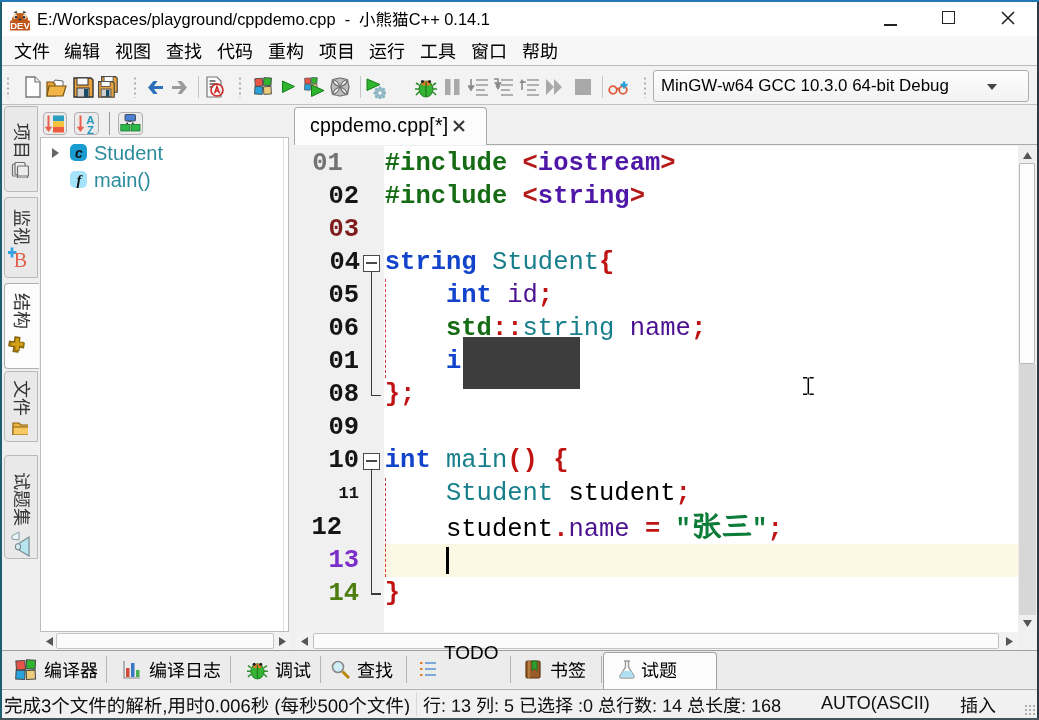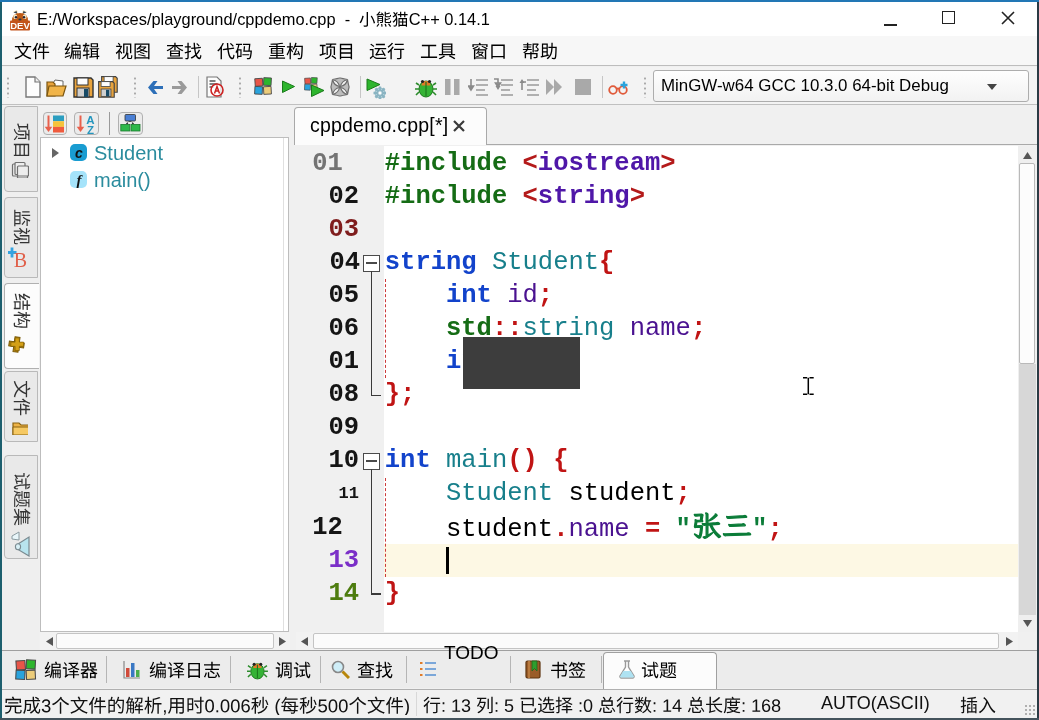--- a/index.html
+++ b/index.html
@@ -444,21 +444,21 @@
 <div class="abs mono b" style="left:296px;top:179.7px;width:63px;height:33.1px;line-height:33.1px;text-align:right;font-size:25.5px;color:#151515">02</div>
 <div class="abs mono b" style="left:296px;top:212.8px;width:63px;height:33.1px;line-height:33.1px;text-align:right;font-size:25.5px;color:#7f1d1d">03</div>
 <div class="abs mono b" style="left:297px;top:245.8px;width:63px;height:33.1px;line-height:33.1px;text-align:right;font-size:25.5px;color:#151515">04</div>
 <div class="abs mono b" style="left:296px;top:278.9px;width:63px;height:33.1px;line-height:33.1px;text-align:right;font-size:25.5px;color:#151515">05</div>
 <div class="abs mono b" style="left:296px;top:312.0px;width:63px;height:33.1px;line-height:33.1px;text-align:right;font-size:25.5px;color:#151515">06</div>
 <div class="abs mono b" style="left:296px;top:345.1px;width:63px;height:33.1px;line-height:33.1px;text-align:right;font-size:25.5px;color:#151515">01</div>
 <div class="abs mono b" style="left:296px;top:378.2px;width:63px;height:33.1px;line-height:33.1px;text-align:right;font-size:25.5px;color:#151515">08</div>
 <div class="abs mono b" style="left:296px;top:411.2px;width:63px;height:33.1px;line-height:33.1px;text-align:right;font-size:25.5px;color:#151515">09</div>
 <div class="abs mono b" style="left:296px;top:444.3px;width:63px;height:33.1px;line-height:33.1px;text-align:right;font-size:25.5px;color:#151515">10</div>
 <div class="abs mono b" style="left:296px;top:477.4px;width:63px;height:33.1px;line-height:33.1px;text-align:right;font-size:17px;color:#151515">11</div>
-<div class="abs mono b" style="left:296px;top:510.5px;width:63px;height:33.1px;line-height:33.1px;text-align:center;font-size:25.5px;color:#151515">12</div>
+<div class="abs mono b" style="left:279px;top:510.5px;width:63px;height:33.1px;line-height:33.1px;text-align:right;font-size:25.5px;color:#151515">12</div>
 <div class="abs mono b" style="left:296px;top:543.6px;width:63px;height:33.1px;line-height:33.1px;text-align:right;font-size:25.5px;color:#7b2fc8">13</div>
 <div class="abs mono b" style="left:296px;top:576.6px;width:63px;height:33.1px;line-height:33.1px;text-align:right;font-size:25.5px;color:#4d7c0f">14</div>
 <div class="abs" style="left:363px;top:254.5px;width:17px;height:17px;background:#fff;border:1px solid #4a4a4a"></div>
 <div class="abs" style="left:366px;top:262.0px;width:11px;height:1.6px;background:#4a4a4a"></div>
 <div class="abs" style="left:371px;top:271px;width:1.4px;height:123.5px;background:#3a3a3a"></div>
 <div class="abs" style="left:371px;top:394.5px;width:10px;height:1.4px;background:#3a3a3a"></div>
 <div class="abs" style="left:363px;top:452.5px;width:17px;height:17px;background:#fff;border:1px solid #4a4a4a"></div>
 <div class="abs" style="left:366px;top:460.0px;width:11px;height:1.6px;background:#4a4a4a"></div>
 <div class="abs" style="left:371px;top:469px;width:1.4px;height:124.29999999999995px;background:#3a3a3a"></div>
 <div class="abs" style="left:371px;top:593.3px;width:10px;height:1.4px;background:#3a3a3a"></div>

